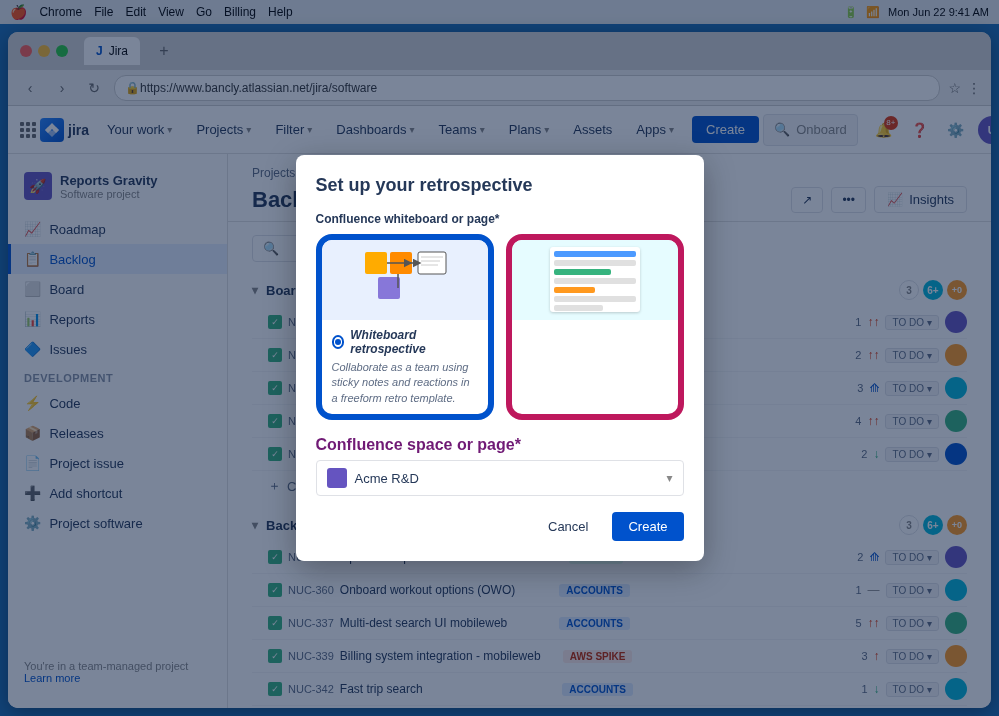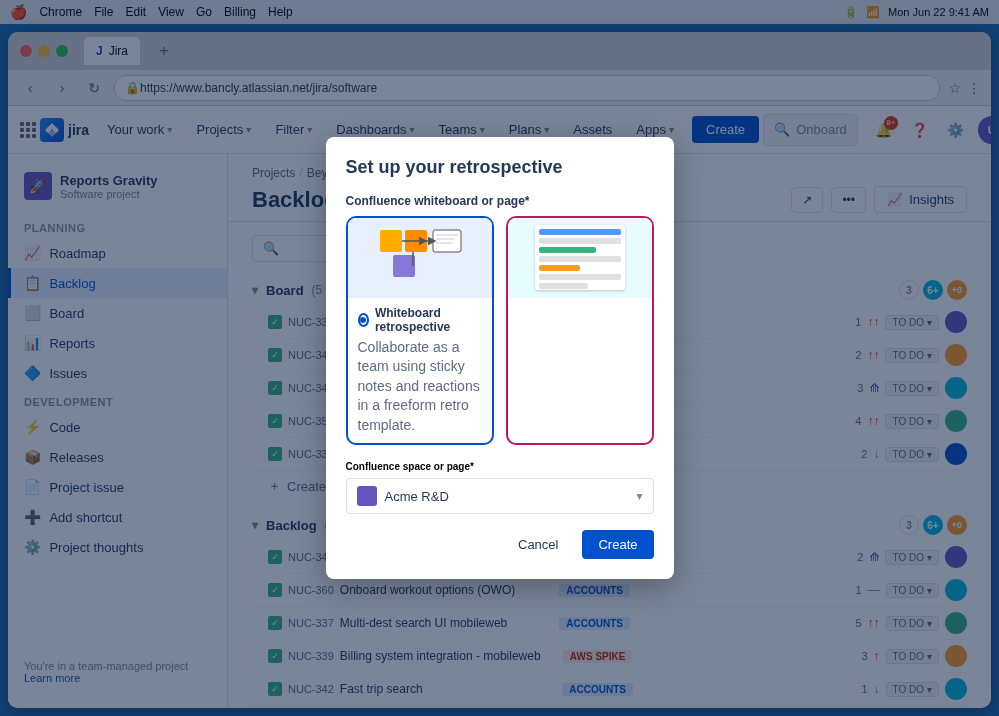--- a/index.html
+++ b/index.html
@@ -409,21 +409,21 @@
       top: 0; left: 0; right: 0; bottom: 0;
       background: rgba(9,30,66,0.54);
       display: flex;
       align-items: center;
       justify-content: center;
       z-index: 100;
     }
     .modal {
       background: white;
       border-radius: 8px;
-      width: 348px;
+      width: 408px;
       padding: 20px;
       box-shadow: 0 8px 32px rgba(0,0,0,0.3);
     }
     .modal-title {
       font-size: 18px;
       font-weight: 600;
       color: #253858;
       margin-bottom: 16px;
     }
     .modal-label {
@@ -432,25 +432,26 @@
       color: #253858;
       margin-bottom: 8px;
     }
     .modal-options {
       display: flex;
       gap: 12px;
       margin-bottom: 16px;
     }
     .option-card {
       flex: 1;
-      border: 2px solid #be185d;
-      border-radius: 10px;
+      border: 6px solid #be185d;
+      border-radius: 16px;
       overflow: hidden;
       cursor: pointer;
       transition: border-color 0.2s;
+      font-style: italic;
     }
     .option-card.selected {
       border-color: #0052cc;
     }
     .option-image {
       height: 80px;
       display: flex; align-items: center; justify-content: center;
       overflow: hidden;
     }
     .option-image.whiteboard {
@@ -509,28 +510,28 @@
       width: 14px; height: 14px;
       border-radius: 50%;
       border: 2px solid #8993a4;
     }
     .option-name {
       font-size: 12px;
       font-weight: 600;
       color: #253858;
     }
     .option-desc {
-      font-size: 14px;
+      font-size: 11px;
       color: #5e6c84;
       line-height: 1.4;
     }
     .modal-dropdown-label {
-      font-size: 10px;
+      font-size: 16px;
       font-weight: 600;
-      color: #000000;
+      color: #701a75;
       margin-bottom: 6px;
       margin-top: 4px;
     }
     .modal-select {
       width: 100%;
       border: 1px solid #dfe1e6;
       border-radius: 4px;
       padding: 7px 10px;
       font-size: 13px;
       color: #253858;
@@ -703,21 +704,20 @@
     <div class="main-layout">
 
       <div class="sidebar">
         <div class="sidebar-project">
           <div class="project-icon">🚀</div>
           <div class="project-info">
             <div class="project-name">Reports Gravity</div>
             <div class="project-type">Software project</div>
           </div>
         </div>
-        <div class="sidebar-section-label">PLANNING</div>
         <div class="sidebar-item">
           <span class="sidebar-icon">📈</span>
           <span>Roadmap</span>
         </div>
         <div class="sidebar-item active">
           <span class="sidebar-icon">📋</span>
           <span>Backlog</span>
         </div>
         <div class="sidebar-item">
           <span class="sidebar-icon">⬜</span>
@@ -743,21 +743,21 @@
         <div class="sidebar-item">
           <span class="sidebar-icon">📄</span>
           <span>Project issue</span>
         </div>
         <div class="sidebar-item">
           <span class="sidebar-icon">➕</span>
           <span>Add shortcut</span>
         </div>
         <div class="sidebar-item">
           <span class="sidebar-icon">⚙️</span>
-          <span>Project thoughts</span>
+          <span>Project software</span>
         </div>
         <div class="sidebar-footer">
           <div>You're in a team-managed project</div>
           <a href="#" style="color:#0052cc; text-decoration:none; font-size:11px;">Learn more</a>
         </div>
       </div>
 
       <div class="page-content">
         <div class="page-header">
           <div class="breadcrumb">

